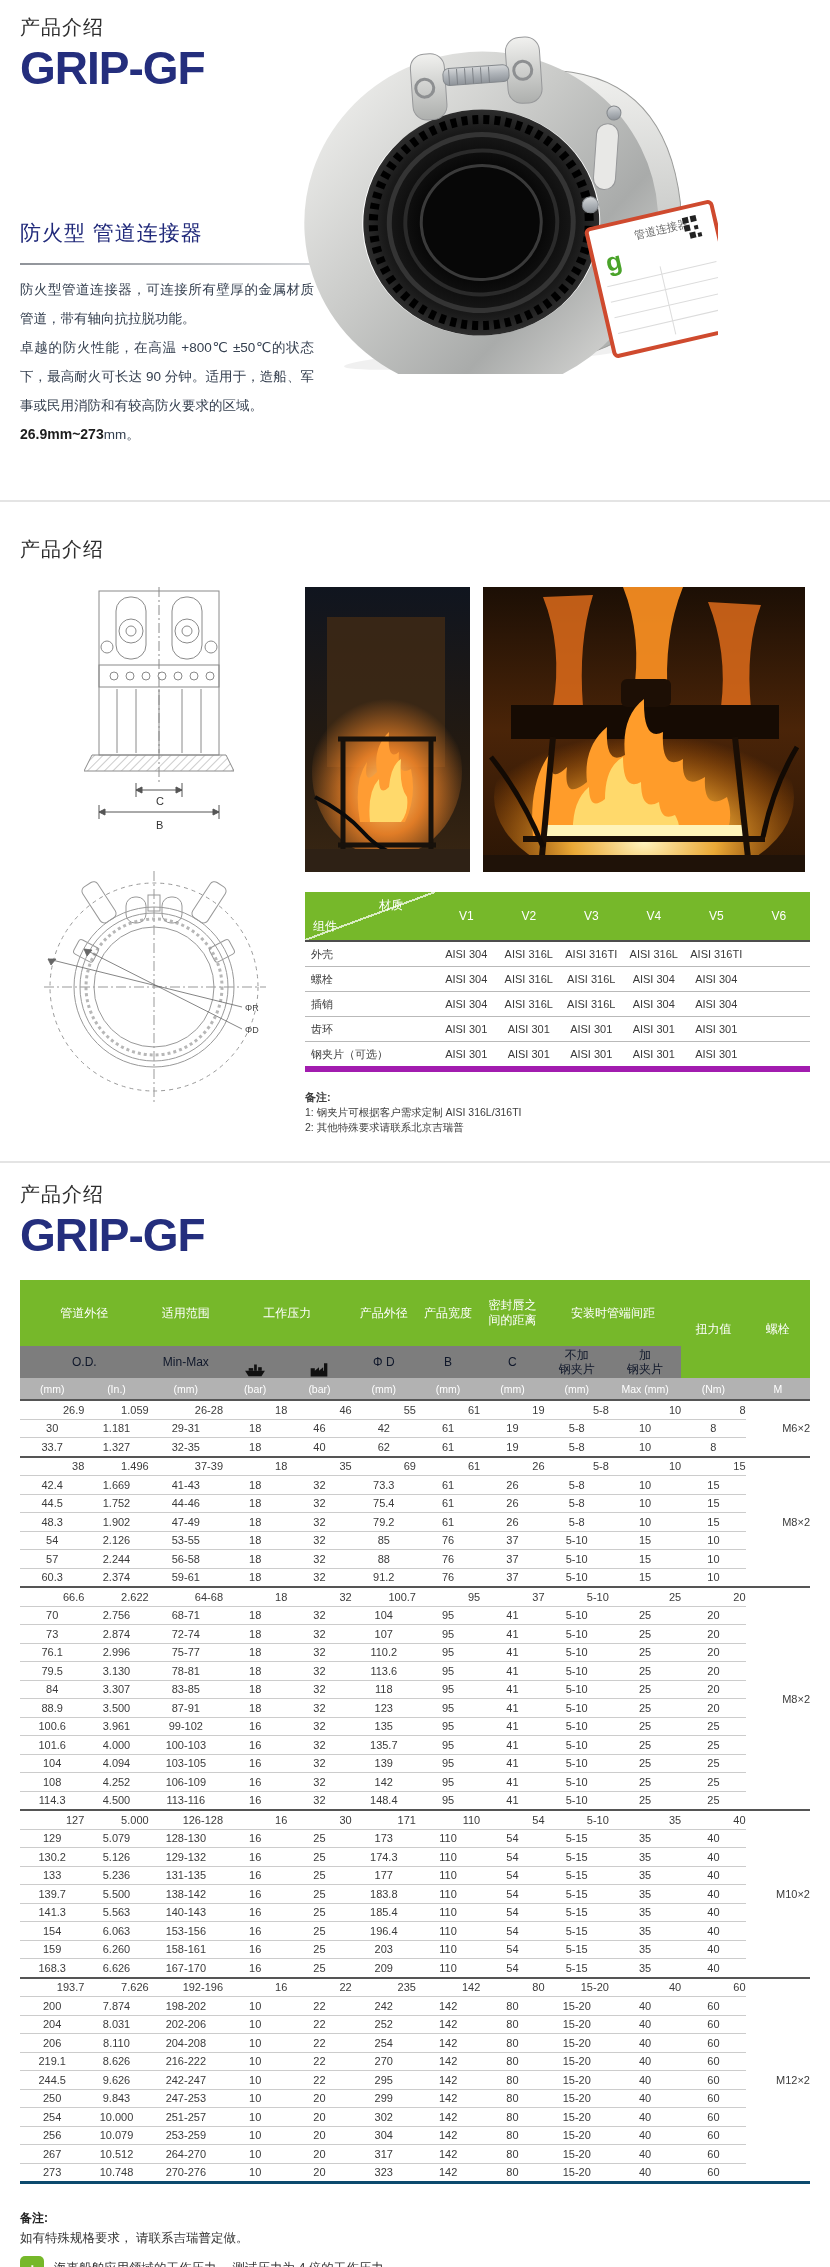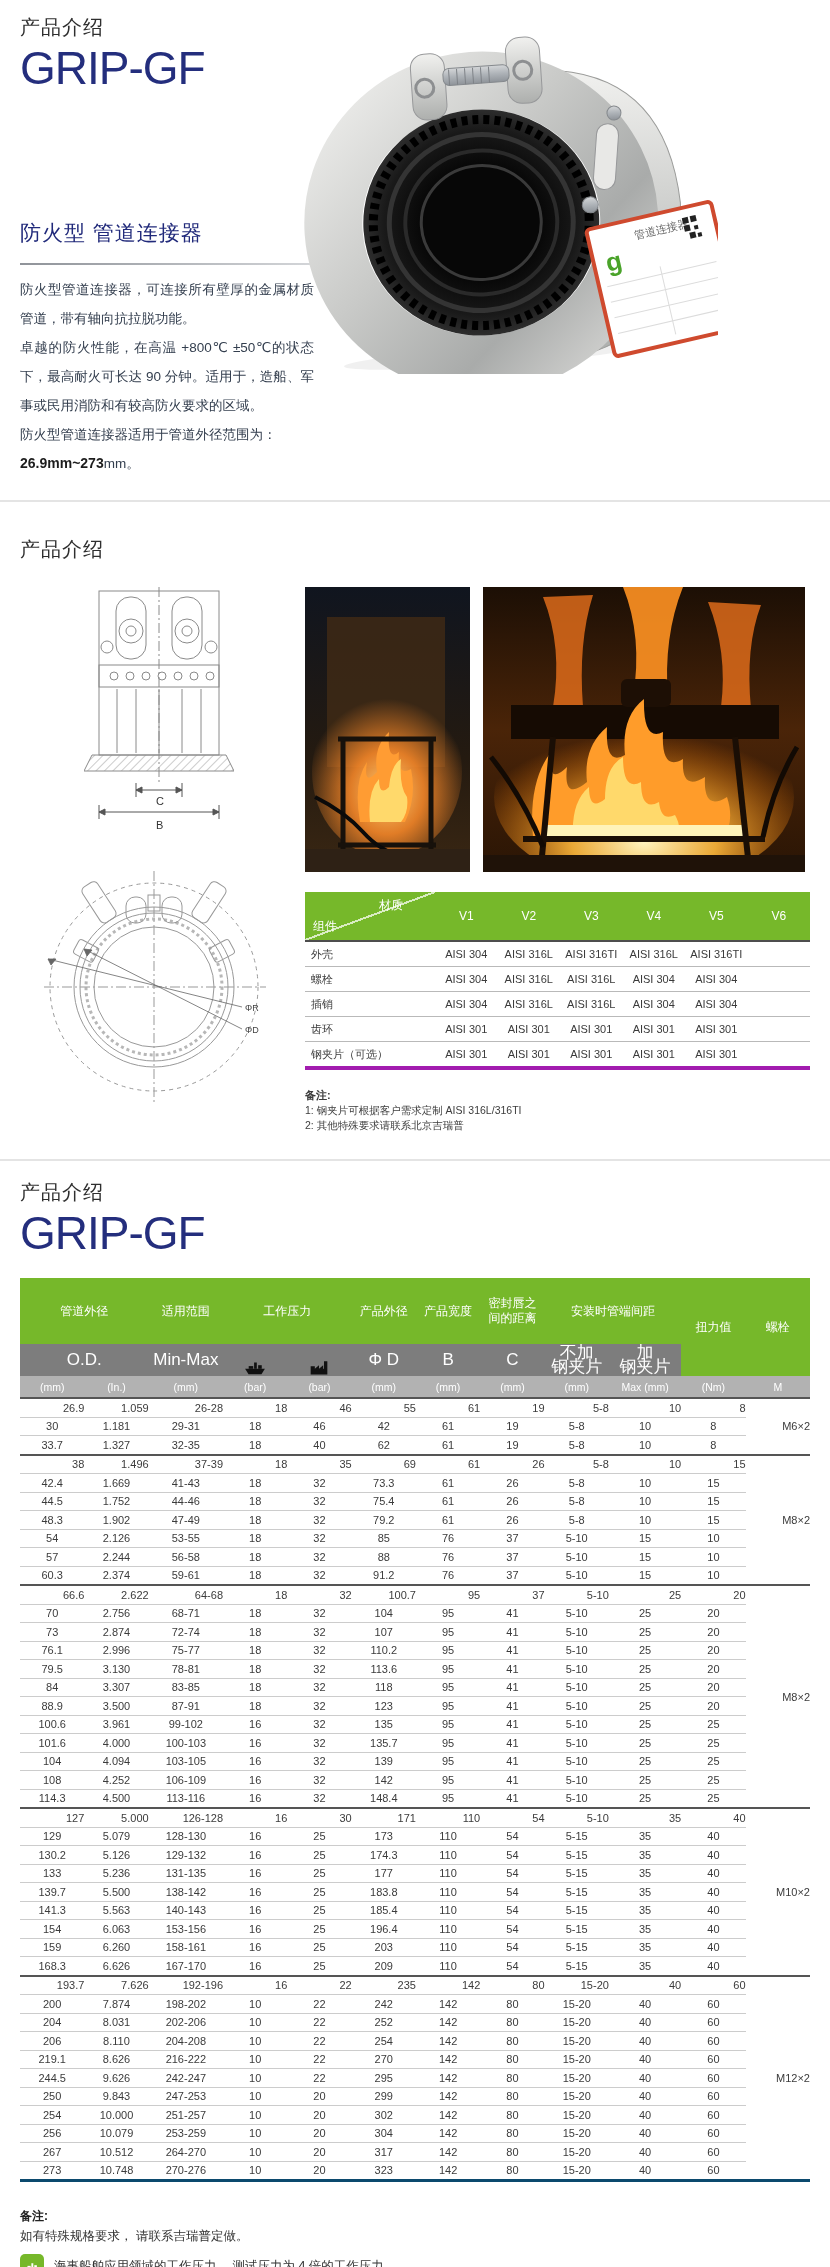--- a/index.html
+++ b/index.html
@@ -1,18 +1,18 @@
 <!DOCTYPE html>
 <html><head>
 <meta charset="utf-8">
 <style>
   html,body{margin:0;padding:0;background:#fbfbfb;}
   .page{width:830px;margin:0 auto;background:#ffffff;font-family:"Liberation Sans","DejaVu Sans",sans-serif;color:#333;position:relative;overflow:hidden;}
   .kicker{font-size:20px;color:#2f2f2f;letter-spacing:1px;}
-  .brand{font-size:46px;font-weight:400;color:#242e7d;letter-spacing:-1px;line-height:1;margin-top:4px;}
+  .brand{font-size:46px;font-weight:700;color:#242e7d;letter-spacing:-1px;line-height:1;margin-top:4px;}
   .page-divider{height:2px;background:#e4e4e4;}
 
   
   .s1{position:relative;height:500px;padding:14px 20px 0;box-sizing:border-box;}
   .s1-photo{position:absolute;left:268px;top:34px;}
   .s1-left{width:294px;}
   .s1-sub{margin-top:128px;font-size:21px;font-weight:400;color:#20297a;letter-spacing:1px;}
   .s1-rule{height:2px;background:linear-gradient(to right,#8f9399,#d4d6d9);margin:16px 0 10px;}
   .s1-left p{margin:0;font-size:13.5px;line-height:29px;color:#333e4e;text-align:justify;}
   .s1-range b{color:#1d1d1d;font-size:14px;}
@@ -20,40 +20,40 @@
   
   .s2{padding:34px 20px 0;box-sizing:border-box;}
   .s2-body{display:flex;margin-top:24px;}
   .s2-left{width:285px;flex:none;}
   .draw1{display:block;margin-left:64px;}
   .draw2{display:block;margin-left:6px;margin-top:22px;}
   .s2-right{width:505px;flex:none;}
   .photos{display:flex;gap:13px;}
   .photo-frame{display:block;}
 
-  table.mat{width:505px;border-collapse:collapse;table-layout:fixed;margin-top:20px;font-size:11px;border-bottom:4px solid #a21caf;}
+  table.mat{width:505px;border-collapse:collapse;table-layout:fixed;margin-top:20px;font-size:11px;border-bottom:6px solid #a21caf;}
   .mat th{background:#76b82a;color:#fff;font-weight:normal;font-size:12px;height:46px;}
   .mat th.corner{position:relative;width:128px;background-image:linear-gradient(to bottom right,rgba(255,255,255,0) calc(50% - 1px),#d9ecc2 calc(50% - 1px),#d9ecc2 calc(50% + 1px),rgba(255,255,255,0) calc(50% + 1px));}
   .corner-top{position:absolute;top:5px;right:32px;}
   .corner-bottom{position:absolute;bottom:5px;left:8px;}
   .mat thead tr{border-bottom:2px solid #4d4d4d;}
   .mat tbody td{text-align:center;color:#3a3a3a;border-bottom:1px solid #b9b9b9;padding:5px 2px;line-height:14px;}
   .mat tbody td.mat-comp{text-align:left;padding-left:6px;}
   .mat-notes{margin-top:18px;font-size:10.5px;color:#3c3c3c;line-height:15px;}
   .mat-notes .nt{font-weight:700;font-size:11px;}
 
   
   .s3{padding:18px 20px 0;box-sizing:border-box;}
   table.spec{width:790px;border-collapse:collapse;table-layout:fixed;margin-top:22px;border-bottom:3px solid #0c4a6e;font-size:11px;}
   .spec col{width:64px;}
   .spec col.c3{width:74px;}
   .spec col.c10{width:72px;}
   .spec th,.spec td{font-weight:normal;padding:0;text-align:center;}
   .spec .gr1 th{background:#76b82a;color:#fff;font-size:12px;height:66px;vertical-align:middle;white-space:pre-line;line-height:15px;}
-  .spec .gr2 td{background:#7d7d7d;color:#ffffff;font-size:17px;height:24px;vertical-align:middle;white-space:pre-line;line-height:14px;}
+  .spec .gr2 td{background:#7d7d7d;color:#0f172a;font-size:12px;height:24px;vertical-align:middle;white-space:pre-line;line-height:14px;}
   .spec .gr3 td{background:#b2b2b2;color:#fff;font-size:10.5px;height:21px;vertical-align:middle;}
   .spec tbody td{height:17.5px;color:#3b3b3b;border-top:1px solid #cccccc;}
   .spec tbody tr.gstart td{border-top:2px solid #555;text-align:right;}
   .spec td.bolt{font-size:11px;color:#3b3b3b;}
   .icon-cell svg{vertical-align:middle;}
 
   .s3-foot{margin-top:26px;}
   .ft-title{font-weight:700;font-size:12px;color:#222;}
   .ft-line{font-size:12.5px;color:#333;margin-top:3px;}
   .ft-icon-row{display:flex;align-items:center;gap:10px;margin-top:9px;font-size:12.5px;color:#333;}
@@ -139,21 +139,20 @@
             <line x1="64" y1="52" x2="64" y2="122"></line>
           </g>
       </g>
     </svg>
 
     <div class="s1-left">
       <div class="s1-sub">防火型 管道连接器</div>
       <div class="s1-rule"></div>
       <p>防火型管道连接器，可连接所有壁厚的金属材质管道，带有轴向抗拉脱功能。</p>
       <p>卓越的防火性能，在高温 +800℃ ±50℃的状态下，最高耐火可长达 90 分钟。适用于，造船、军事或民用消防和有较高防火要求的区域。</p>
-      <p>防火型管道连接器适用于管道外径范围为：</p>
       <p class="s1-range"><b>26.9mm~273</b><span>mm。</span></p>
     </div>
   </div>
   <div class="page-divider"></div>
 
   <div class="s2">
     <div class="kicker">产品介绍</div>
     <div class="s2-body">
       <div class="s2-left">
 

